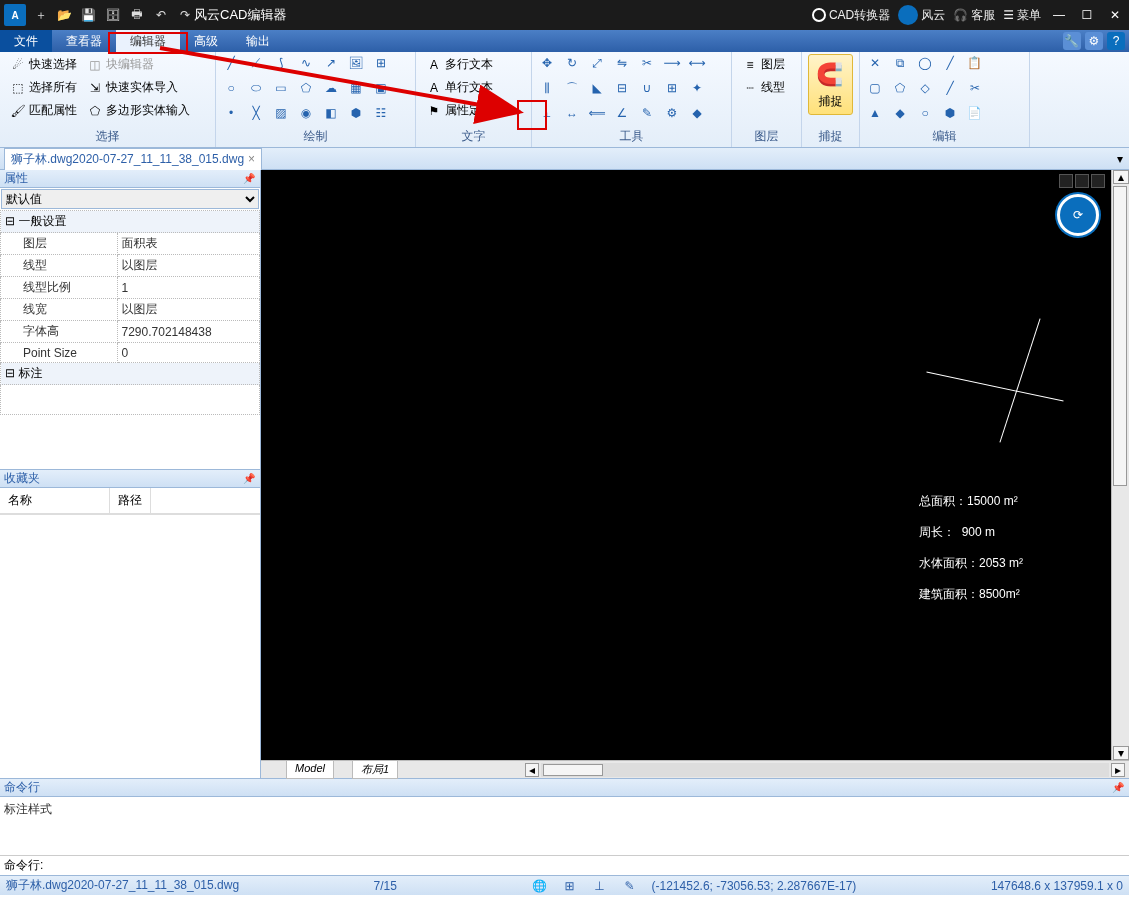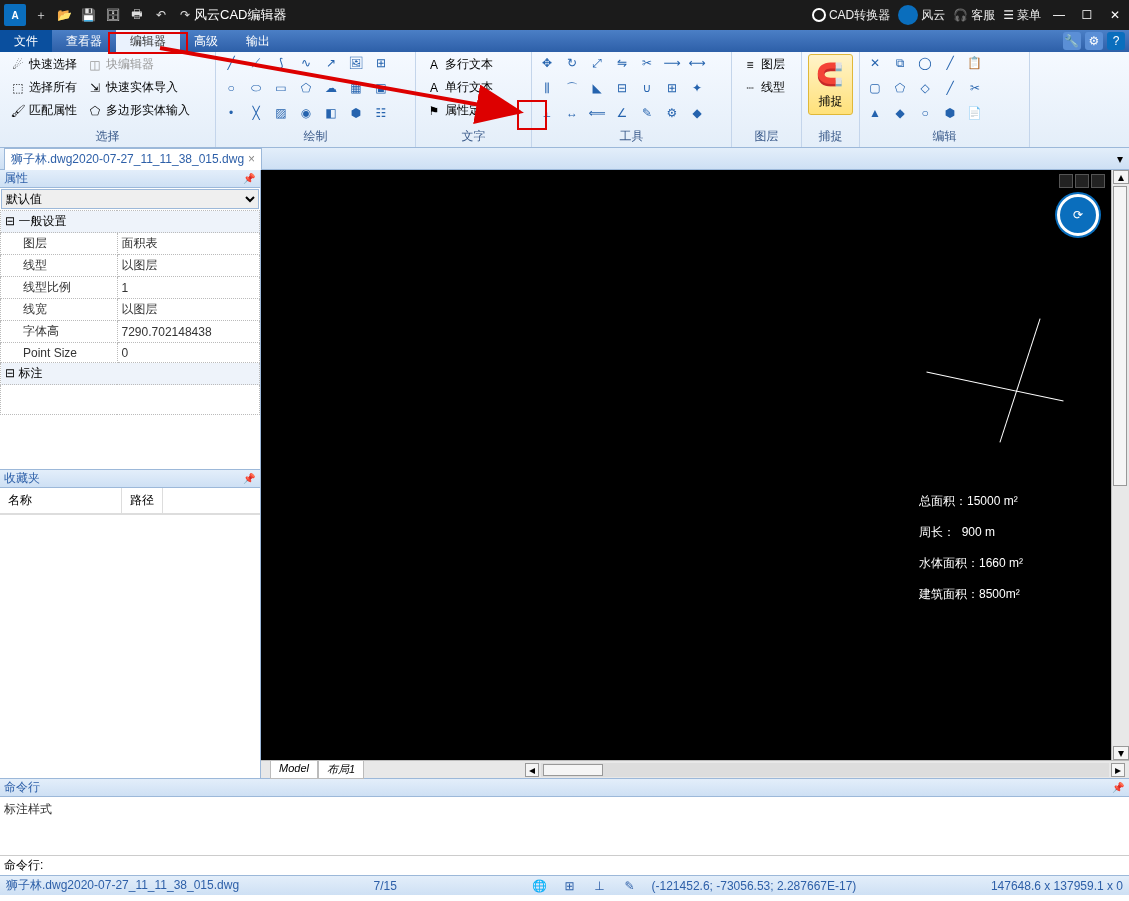--- a/index.html
+++ b/index.html
@@ -49,21 +49,21 @@
 .fav-hdr span{padding:4px 8px;border-right:1px solid #ddd}
 .canvas-wrap{flex:1;display:flex;flex-direction:column;position:relative}
 .canvas{flex:1;background:#000;position:relative;overflow:hidden}
 .cross1{position:absolute;width:140px;height:1px;background:#fff;left:664px;top:216px;transform:rotate(12deg)}
 .cross2{position:absolute;width:130px;height:1px;background:#fff;left:694px;top:210px;transform:rotate(-72deg)}
 .cadtext{position:absolute;left:658px;top:314px;color:#fff;font-family:SimSun;font-size:22px;line-height:28px;white-space:pre}
 .vp-icons{position:absolute;right:6px;top:4px;display:flex;gap:2px}
 .vp-icons span{width:14px;height:14px;background:#222;border:1px solid #555;cursor:pointer}
 .vp-badge{position:absolute;right:12px;top:24px;width:42px;height:42px;border-radius:50%;background:#0a6ebd;border:3px solid #fff;box-shadow:0 0 0 2px #0a6ebd;display:flex;align-items:center;justify-content:center;color:#fff;cursor:pointer}
 .hscroll{height:18px;background:#e8e8e8;border-top:1px solid #bbb;display:flex;align-items:center}
-.hscroll .tabs{display:flex;gap:0;padding-left:9px;flex:0 0 260px}
+.hscroll .tabs{display:flex;gap:18px;padding-left:25px;flex:0 0 260px}
 .hscroll .tab{padding:1px 8px;border:1px solid #bbb;background:#fff;font-size:11px;font-style:italic;cursor:pointer}
 .hscroll .sb{flex:1;display:flex;align-items:center;padding:0 4px}
 .hscroll .sb .arr{width:14px;height:14px;border:1px solid #999;background:#f5f5f5;text-align:center;line-height:12px;cursor:pointer}
 .hscroll .sb .track{flex:1;height:14px;background:#ddd;margin:0 2px;position:relative}
 .hscroll .sb .thumb{position:absolute;left:2px;width:60px;height:12px;top:1px;background:#f5f5f5;border:1px solid #999}
 .cmdpanel{border-top:1px solid #9cb8d9}
 .cmdbody{height:58px;background:#fff;padding:4px;font-size:12px;color:#333;overflow:auto}
 .cmdline{height:20px;border-top:1px solid #ccc;display:flex;align-items:center;padding:0 4px}
 .cmdline input{flex:1;border:none;outline:none;font-size:12px}
 .status{height:20px;background:linear-gradient(#e3eefa,#cee0f4);border-top:1px solid #9cb8d9;display:flex;align-items:center;font-size:11px;color:#2d5fa8;padding:0 6px;gap:14px}
@@ -331,34 +331,34 @@
               <td colspan="2" style="height:30px"></td>
             </tr>
       </tbody>
         </table>
     </div>
     <div class="panel-hdr">
         <span>收藏夹</span>
         <span class="pin">📌</span>
       </div>
     <div class="fav-hdr">
-      <span style="width:122px">名称</span>
+      <span style="width:110px">名称</span>
       <span>路径</span>
     </div>
     <div class="fav-body"></div>
   </div>
 
   <div class="canvas-wrap">
     <div style="flex:1;display:flex">
       <div class="canvas">
         <div class="cross1"></div>
         <div class="cross2"></div>
         <div class="cadtext"><span>总面积：15000 m²</span>
 <span>周长：  900 m</span>
-<span>水体面积：1660 m²</span>
+<span>水体面积：2053 m²</span>
 <span>建筑面积：8500m²</span></div>
         <div class="vp-icons">
           <span></span>
           <span></span>
           <span></span>
         </div>
         <div class="vp-badge">⟳</div>
       </div>
       <div class="vscroll">
         <div class="arr" style="top:0">▴</div>

